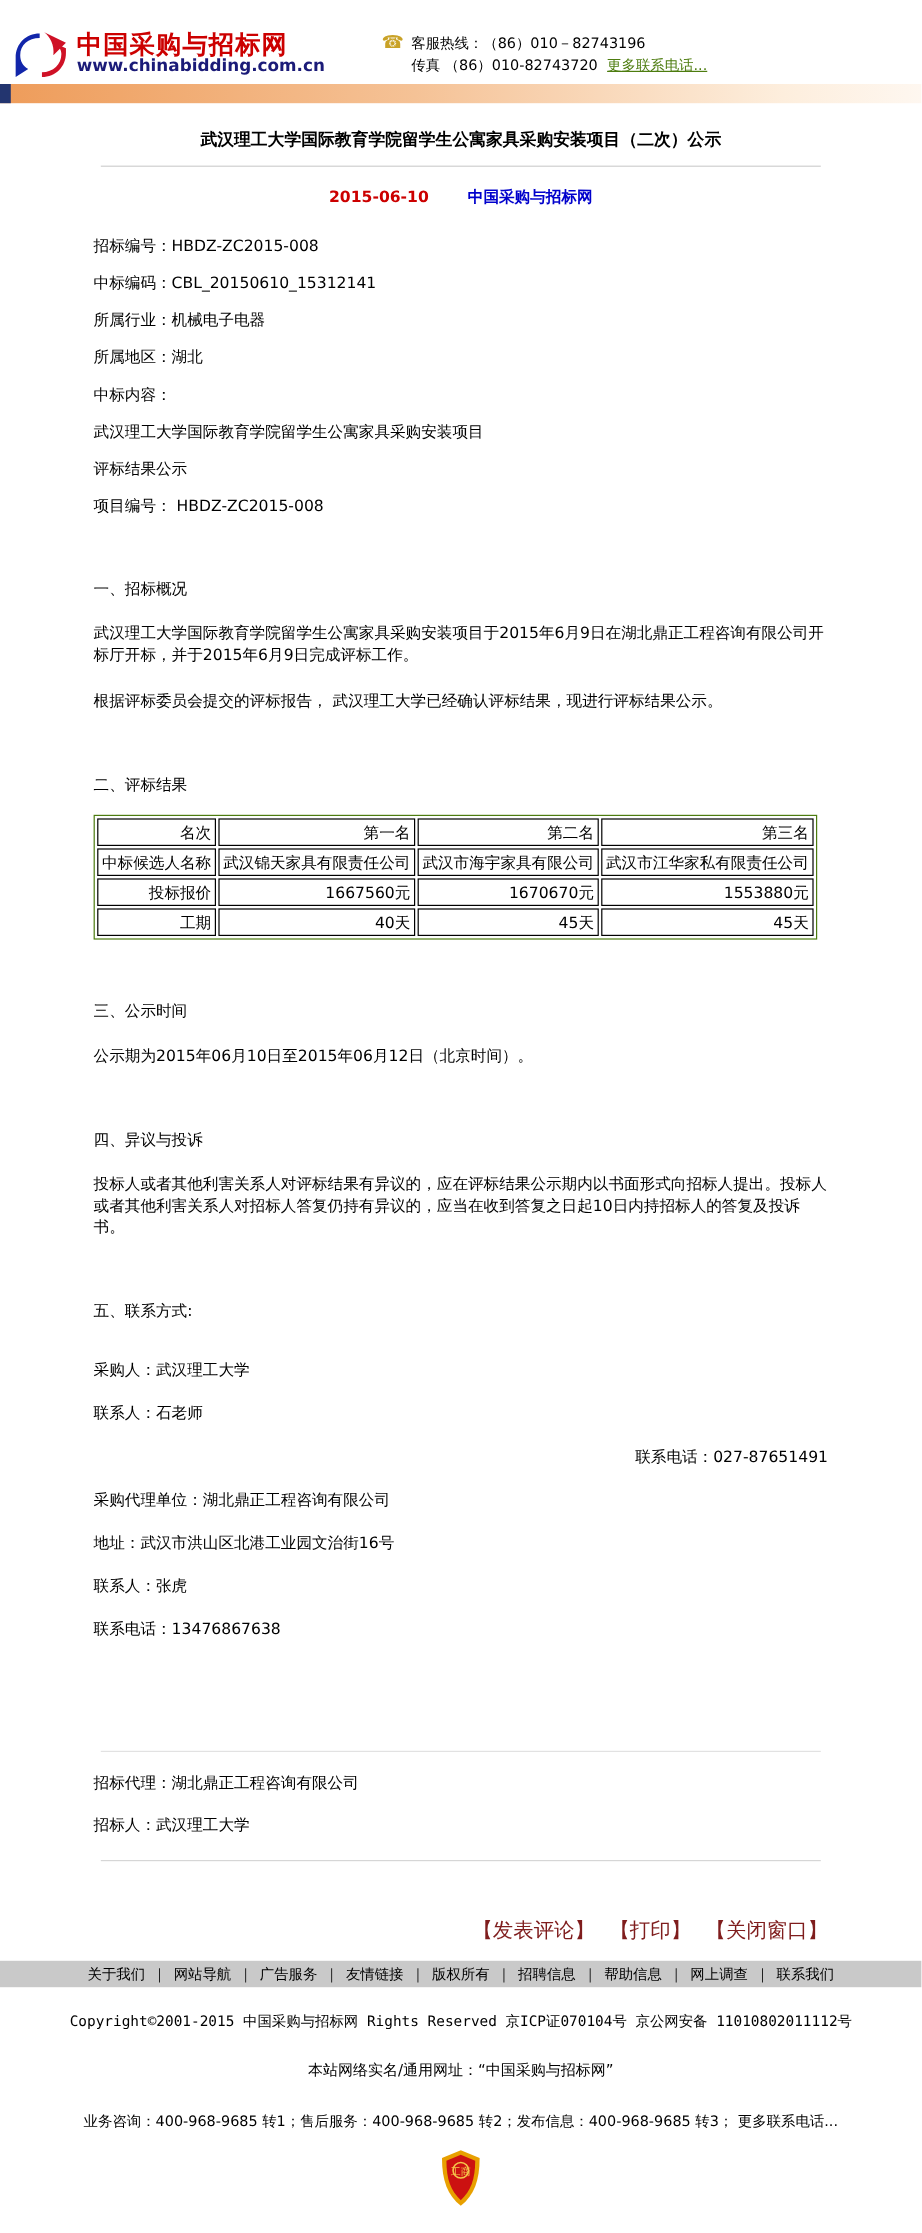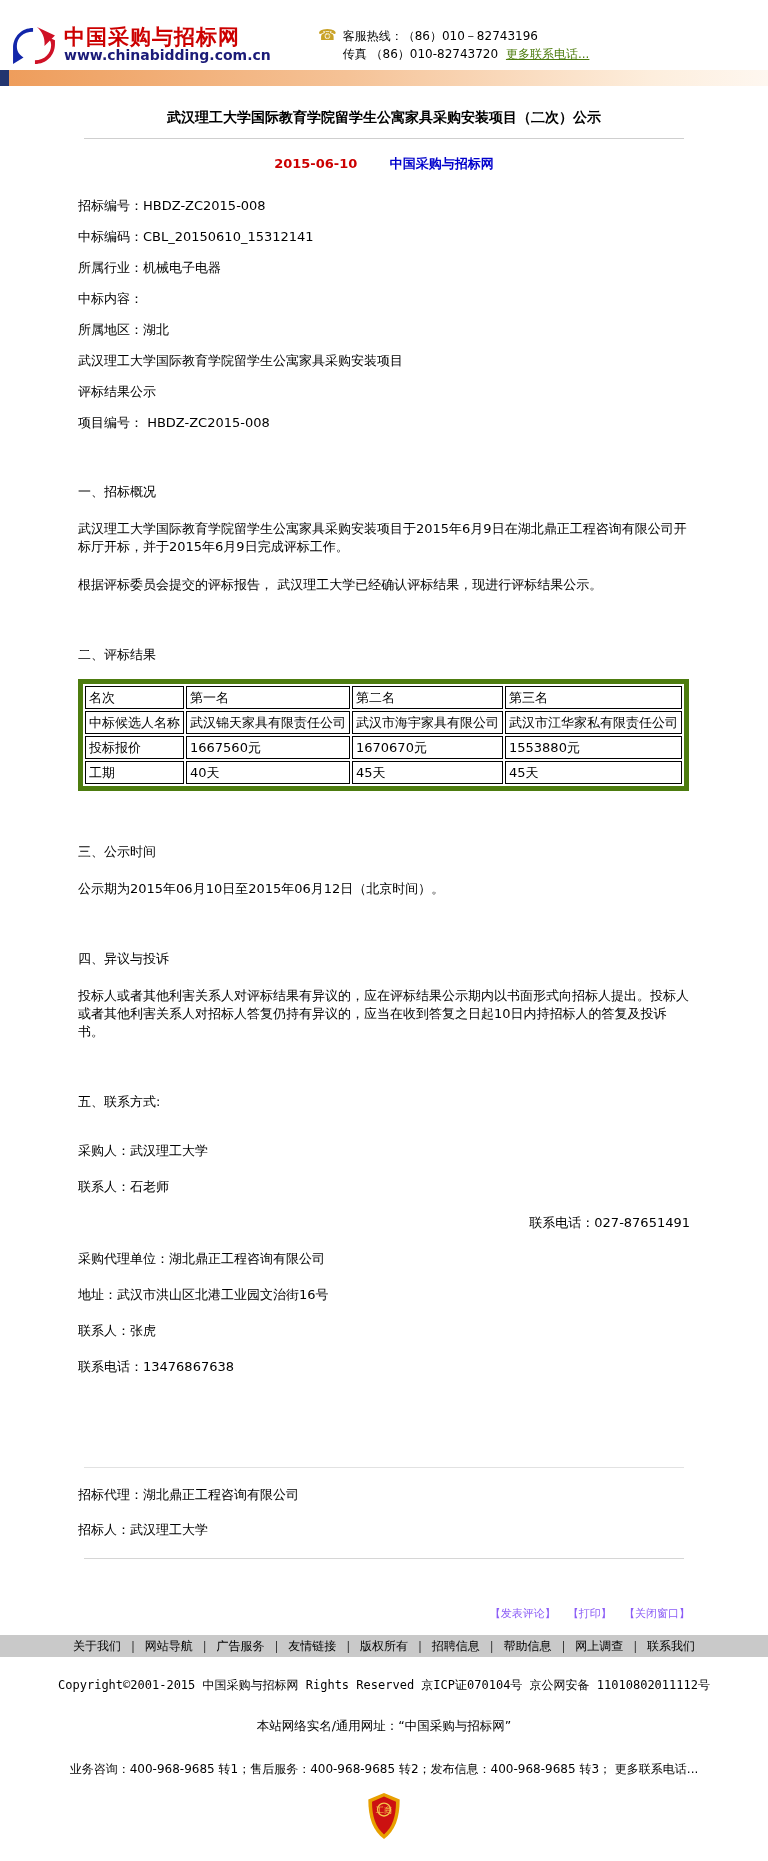--- a/index.html
+++ b/index.html
@@ -31,29 +31,29 @@
   .title-rule{border:none;border-top:1px solid #cfcfcf;margin:12px 6px 0 6px;}
   .date-row{text-align:center;margin-top:16px;font-weight:bold;font-size:13px;}
   .date{color:#cc0000;}
   .source-link{color:#0000cc;margin-left:28px;cursor:pointer;text-decoration:none;}
   .meta{margin-top:24px;}
   .line{margin:0 0 14px 0;line-height:17px;}
   .sec-heading{margin:52px 0 0 0;font-weight:normal;font-size:13px;line-height:17px;}
   .para{margin:20px 0 0 0;line-height:18px;}
 
   
-  .result-table{border-collapse:separate;border-spacing:2px;border:5px solid #4d7c0f;margin-top:16px;width:590px;background:#fff;}
+  .result-table{border-collapse:separate;border-spacing:2px;border:1px solid #4d7c0f;margin-top:16px;width:590px;background:#fff;text-align:right;}
   .result-table td{border:1px solid #000;padding:1px 3px;height:19px;font-size:13px;white-space:nowrap;overflow:hidden;}
 
   
   .gap-rule{border:none;border-top:1px solid #e2e2e2;margin:92px 6px 0 6px;}
   .signoff p{margin:18px 0 0 0;line-height:17px;}
   .bottom-rule{border:none;border-top:1px solid #d6d6d6;margin:20px 6px 0 6px;}
   .actions{text-align:right;margin:46px 0 0 0;}
-  .actions a{color:#8b5cf6;text-decoration:none;cursor:pointer;margin-left:8px;font-size:11px;}
+  .actions a{color:#7f1d1d;text-decoration:none;cursor:pointer;margin-left:8px;font-size:17px;}
 
   
   .footer-nav{margin-top:14px;height:22px;background:#c9c9c9;display:flex;justify-content:center;align-items:center;list-style:none;padding:0;font-size:12px;}
   .footer-nav li{display:inline-block;white-space:nowrap;cursor:pointer;}
   .footer-nav li + li::before{content:"｜";margin:0 6px;cursor:default;color:#000;}
   .copyright{text-align:center;margin:20px 0 0 0;font-family:"DejaVu Sans Mono","Liberation Mono",monospace;font-size:12px;}
   .site-line{text-align:center;margin:24px 0 0 0;font-size:12.5px;}
   .service-line{text-align:center;margin:26px 0 0 0;font-size:12px;}
   .badge-wrap{text-align:center;margin-top:14px;}
   .badge-wrap svg{cursor:pointer;}
@@ -97,22 +97,22 @@
     <hr class="title-rule">
     <div class="date-row">
       <span class="date">2015-06-10</span>
       <a class="source-link">中国采购与招标网</a>
     </div>
 
     <div class="meta">
       <p class="line">招标编号：HBDZ-ZC2015-008</p>
       <p class="line">中标编码：CBL_20150610_15312141</p>
       <p class="line">所属行业：机械电子电器</p>
+      <p class="line">所属地区：湖北</p>
       <p class="line">中标内容：</p>
-      <p class="line">所属地区：湖北</p>
       <p class="line">武汉理工大学国际教育学院留学生公寓家具采购安装项目</p>
       <p class="line">评标结果公示</p>
       <p class="line">项目编号： HBDZ-ZC2015-008</p>
     </div>
 
     <h2 class="sec-heading">一、招标概况</h2>
     <p class="para">武汉理工大学国际教育学院留学生公寓家具采购安装项目于2015年6月9日在湖北鼎正工程咨询有限公司开标厅开标，并于2015年6月9日完成评标工作。</p>
     <p class="para">根据评标委员会提交的评标报告， 武汉理工大学已经确认评标结果，现进行评标结果公示。</p>
 
     <h2 class="sec-heading">二、评标结果</h2>

